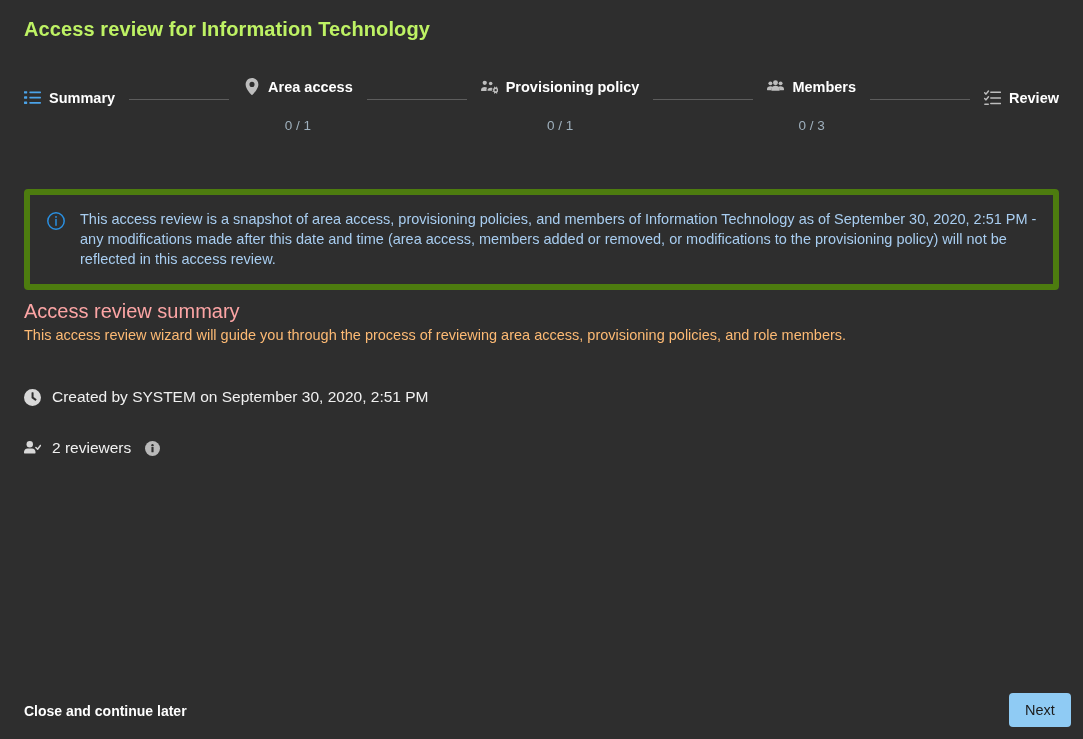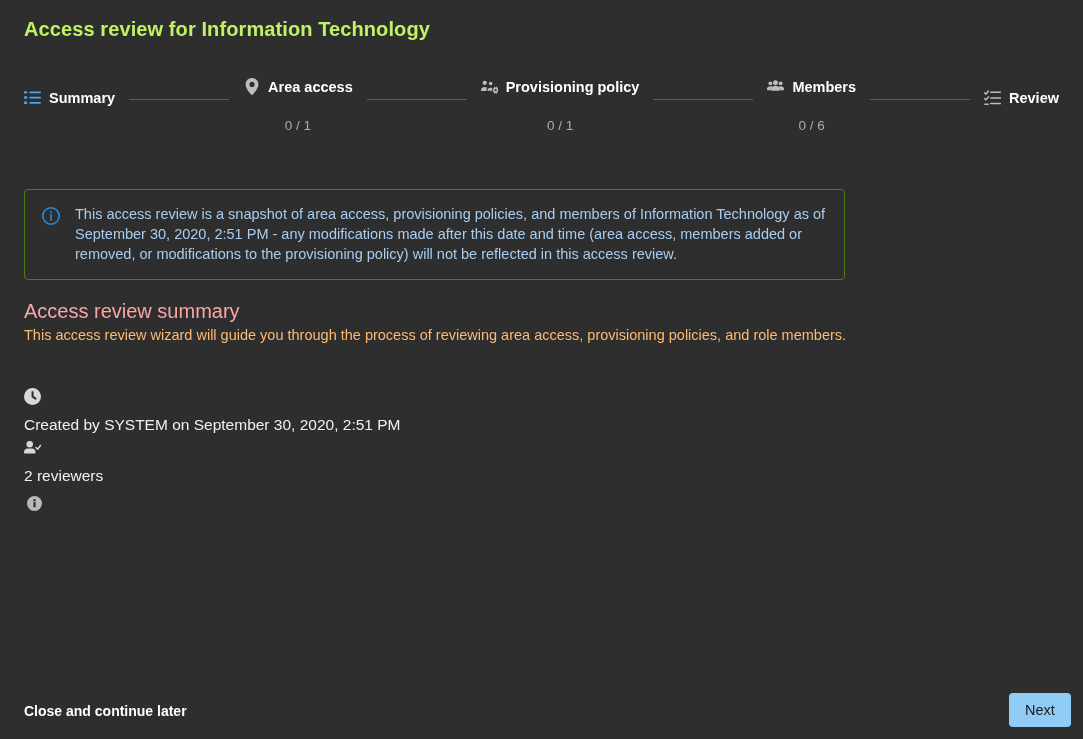--- a/index.html
+++ b/index.html
@@ -79,23 +79,23 @@
     min-width: 30px;
   }
   .step.first .step-head { padding-top: 11px; }
   .step.last .step-head { padding-top: 11px; align-items: center; }
 
   
   .alert {
     position: absolute;
     left: 24px;
     top: 189px;
-    width: 821px;
+    width: 1035px;
     box-sizing: border-box;
-    border: 1px solid #4d7c0f;
+    border: 6px solid #4d7c0f;
     border-radius: 4px;
     background: #2e2e2e;
     padding: 14px 16px 15px 16px;
     display: flex;
     gap: 14px;
     align-items: flex-start;
   }
   .alert-icon {
     flex: 0 0 auto;
     width: 20px;
@@ -125,25 +125,24 @@
     top: 327px;
     font-size: 14.5px;
     color: #fdba74;
   }
 
   
   .meta-row {
     position: absolute;
     left: 24px;
     display: flex;
-    align-items: flex-start;
+    align-items: center;
     gap: 11px;
     font-size: 15.5px;
     color: #f0f0f0;
-    flex-direction: column;
   }
   .meta-created { top: 388px; }
   .meta-reviewers { top: 439px; }
   .meta-icon {
     width: 17px;
     height: 17px;
     display: inline-flex;
     align-items: center;
     justify-content: center;
     color: #d8d8d8;
@@ -254,21 +253,21 @@
           <circle cx="4.0" cy="4.3" r="2.3"></circle>
           <circle cx="16.0" cy="4.3" r="2.3"></circle>
           <circle cx="10.0" cy="3.6" r="2.9"></circle>
           <path d="M4.0 7.6c-2.2 0-4.0 1.3-4.0 3.2v1.1a.5.5 0 0 0 .5.5h4.3c.1-1.6.9-3.0 2.1-3.9-.8-.6-1.8-.9-2.9-.9z"></path>
           <path d="M16.0 7.6c-1.1 0-2.1.3-2.9.9 1.2.9 2.0 2.3 2.1 3.9h4.3a.5.5 0 0 0 .5-.5v-1.1c0-1.9-1.8-3.2-4.0-3.2z"></path>
           <path d="M10.0 7.2c-2.8 0-5.0 1.7-5.0 4.1v1.2a.5.5 0 0 0 .5.5h9a.5.5 0 0 0 .5-.5v-1.2c0-2.4-2.2-4.1-5.0-4.1z"></path>
         </svg>
       </span>
       <span class="step-label">Members</span>
     </div>
-    <div class="step-count">0 / 6</div>
+    <div class="step-count">0 / 3</div>
   </div>
 
   <div class="connector"></div>
 
   <div class="step last">
     <div class="step-head">
       <span class="step-icon">
         <svg width="17" height="17" viewBox="0 0 16 16" fill="none" stroke="currentColor" stroke-width="1.4" stroke-linecap="round" stroke-linejoin="round">
           <path d="M0.6 3.6 L1.9 4.8 L4.2 1.9"></path>
           <path d="M0.6 9.0 L1.9 10.2 L4.2 7.3"></path>

